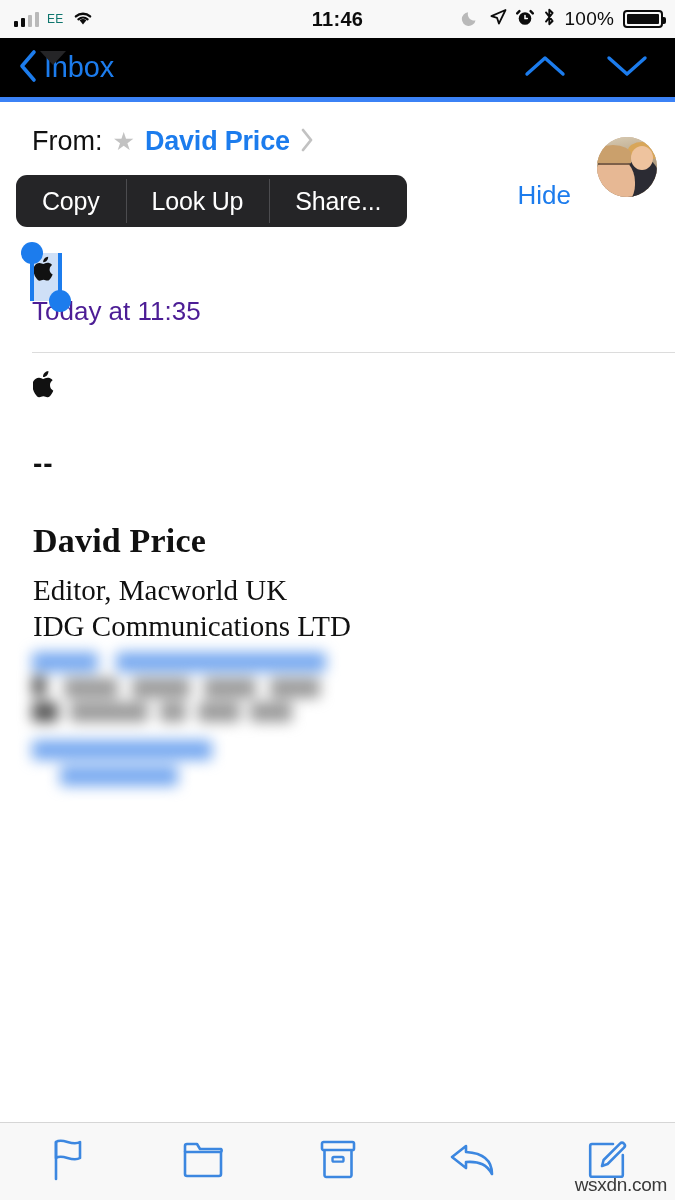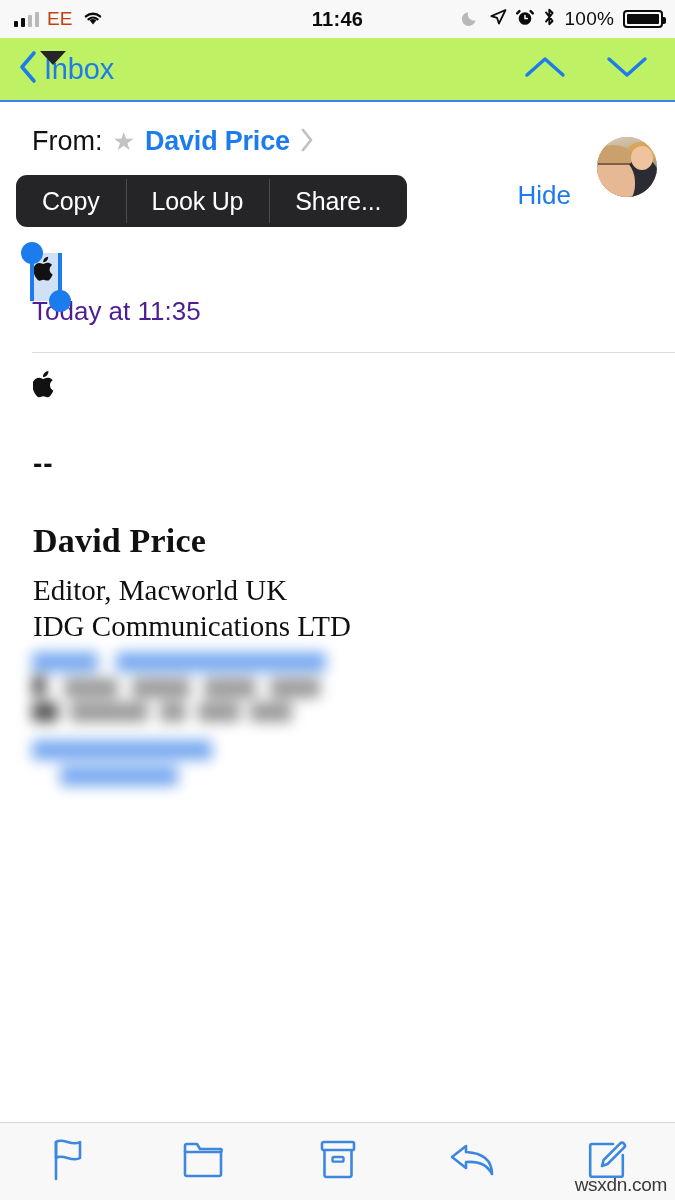--- a/index.html
+++ b/index.html
@@ -18,41 +18,41 @@
     background:#f8f8f8;
     display:flex; align-items:center;
   }
   .sb-left{ position:absolute; left:14px; display:flex; align-items:center; gap:8px; }
   .sig-bars{ display:flex; align-items:flex-end; gap:3px; height:15px; }
   .sig-bars i{ display:block; width:4px; background:#0c0c0c; border-radius:1px; }
   .sig-bars i:nth-child(1){ height:6px; }
   .sig-bars i:nth-child(2){ height:9px; }
   .sig-bars i:nth-child(3){ height:12px; background:#b9b9b9; }
   .sig-bars i:nth-child(4){ height:15px; background:#b9b9b9; }
-  .carrier{ font-size:19px; color:#c2410c; letter-spacing:.2px; }
+  .carrier{ font-size:12px; color:#0f766e; letter-spacing:.2px; }
   .sb-center{
     position:absolute; left:0; width:675px; text-align:center;
     font-size:20px; font-weight:bold; color:#0c0c0c; letter-spacing:.3px;
   }
   .sb-right{ position:absolute; right:12px; display:flex; align-items:center; gap:9px; }
   .pct{ font-size:19px; color:#0c0c0c; letter-spacing:.2px; }
   .battery{
     width:40px; height:18px; border:2px solid #0c0c0c; border-radius:4px;
     position:relative; padding:2px;
   }
   .battery::after{
     content:""; position:absolute; right:-5px; top:5px;
     width:3px; height:7px; background:#0c0c0c; border-radius:0 2px 2px 0;
   }
   .battery em{ display:block; height:100%; width:100%; background:#0c0c0c; border-radius:1px; }
 
   
   .nav-bar{
     position:absolute; top:38px; left:0; width:675px; height:64px;
-    background:#bef264; border-bottom:2px solid #3b82f6;
+    background:#000000; border-bottom:5px solid #3b82f6;
   }
   .back-btn{
     position:absolute; left:18px; top:50%; transform:translateY(-50%);
     display:flex; align-items:center; gap:6px; color:#1c7ced; cursor:pointer;
   }
   .back-label{ font-size:29px; color:#1c7ced; letter-spacing:-.2px; }
   .nav-arrows{
     position:absolute; right:26px; top:50%; transform:translateY(-50%);
     display:flex; align-items:center; gap:38px;
   }

